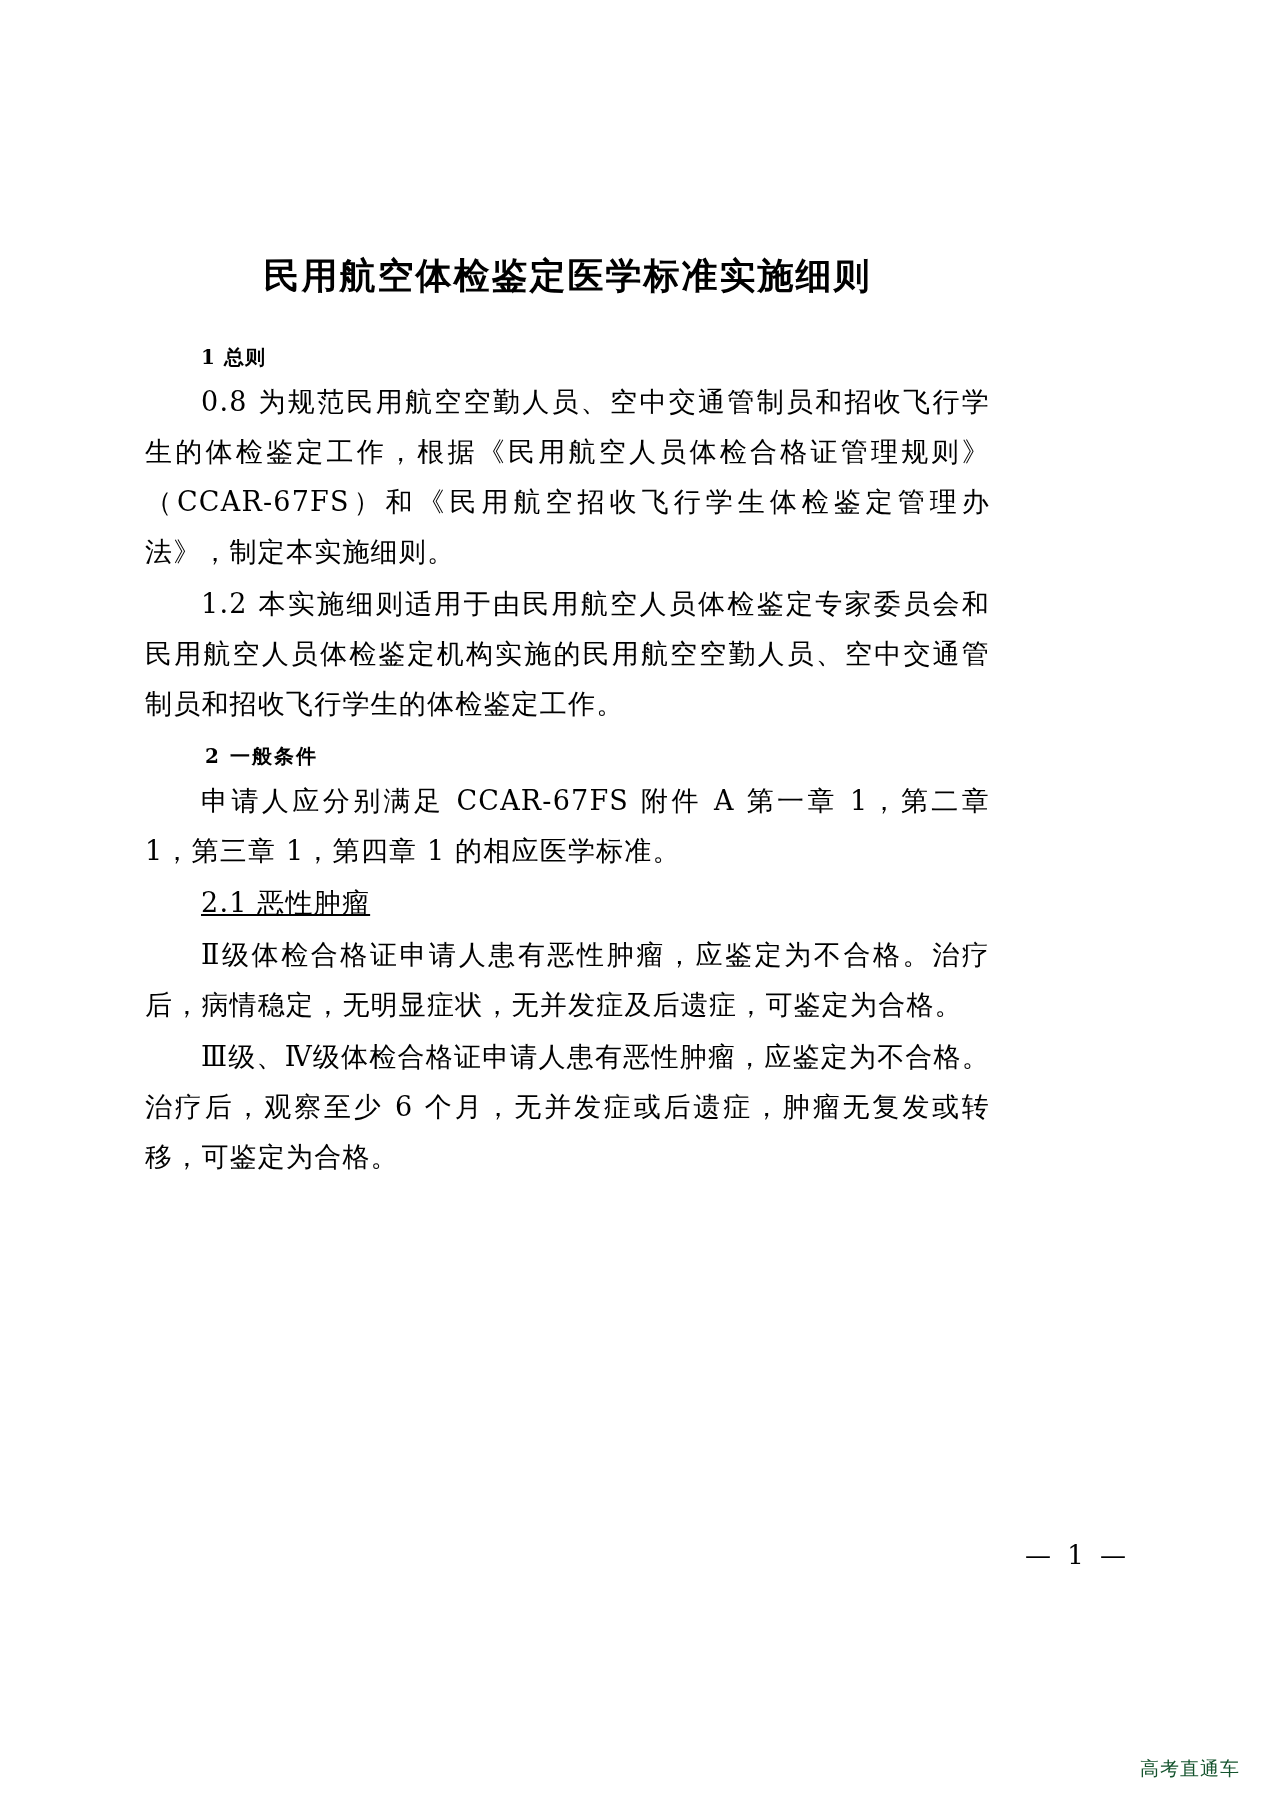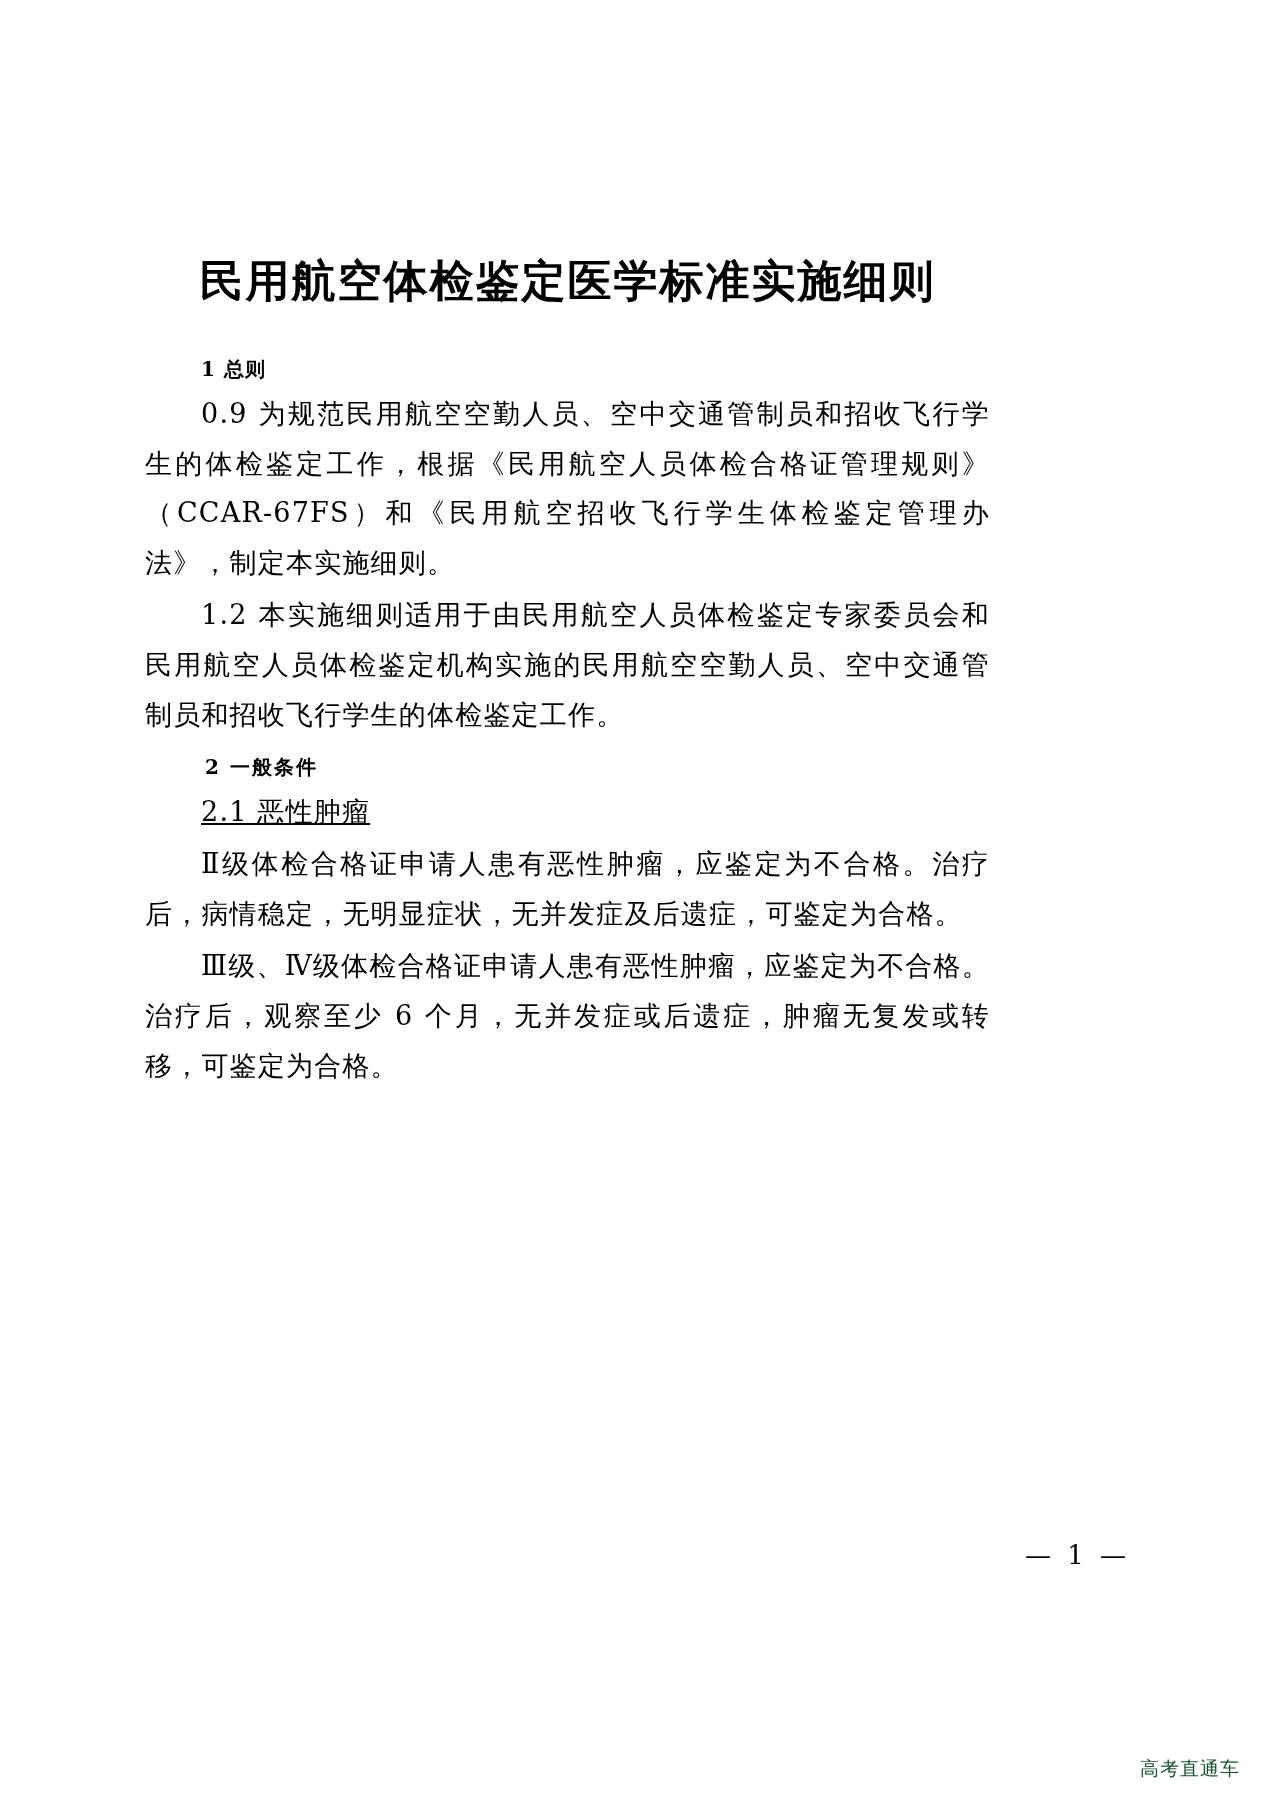--- a/index.html
+++ b/index.html
@@ -24,21 +24,21 @@
     background: #fff;
   }
   .content {
     position: absolute;
     left: 145px;
     top: 250px;
     width: 845px;
   }
   .doc-title {
     text-align: center;
-    font-size: 44px;
+    font-size: 36px;
     font-weight: bold;
     letter-spacing: 2px;
     line-height: 1.4;
     margin: 0 0 40px 0;
     font-family: "DejaVu Serif", "Liberation Serif", serif;
   }
   .heading {
     font-size: 20px;
     font-weight: bold;
     line-height: 1.75;
@@ -88,26 +88,27 @@
 </head>
 <body>
 
 <div class="page">
   <div class="content">
 
     <h1 class="doc-title">民用航空体检鉴定医学标准实施细则</h1>
 
     <div class="heading">1 总则</div>
 
-    <p class="para">0.9 为规范民用航空空勤人员、空中交通管制员和招收飞行学生的体检鉴定工作，根据《民用航空人员体检合格证管理规则》（CCAR-67FS）和《民用航空招收飞行学生体检鉴定管理办法》，制定本实施细则。</p>
+    <p class="para">0.8 为规范民用航空空勤人员、空中交通管制员和招收飞行学生的体检鉴定工作，根据《民用航空人员体检合格证管理规则》（CCAR-67FS）和《民用航空招收飞行学生体检鉴定管理办法》，制定本实施细则。</p>
 
     <p class="para">1.2 本实施细则适用于由民用航空人员体检鉴定专家委员会和民用航空人员体检鉴定机构实施的民用航空空勤人员、空中交通管制员和招收飞行学生的体检鉴定工作。</p>
 
     <div class="heading h-spaced">2  一般条件</div>
 
+    <p class="para">申请人应分别满足 CCAR-67FS 附件 A 第一章 1，第二章 1，第三章 1，第四章 1 的相应医学标准。</p>
 
     <div class="subheading">2.1 恶性肿瘤</div>
 
 
     <p class="para">Ⅱ级体检合格证申请人患有恶性肿瘤，应鉴定为不合格。治疗后，病情稳定，无明显症状，无并发症及后遗症，可鉴定为合格。</p>
 
     <p class="para">Ⅲ级、Ⅳ级体检合格证申请人患有恶性肿瘤，应鉴定为不合格。治疗后，观察至少 6 个月，无并发症或后遗症，肿瘤无复发或转移，可鉴定为合格。</p>
 
   </div>
 

